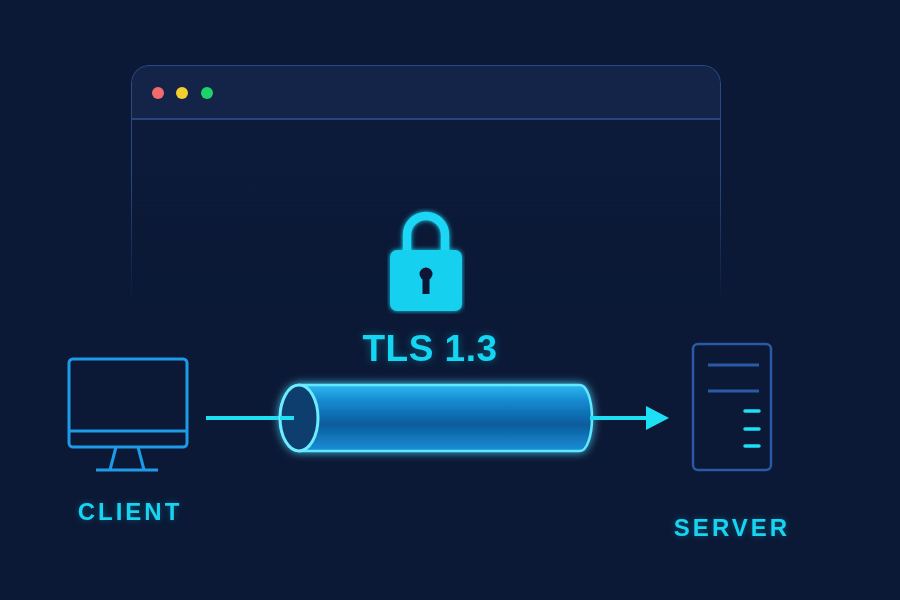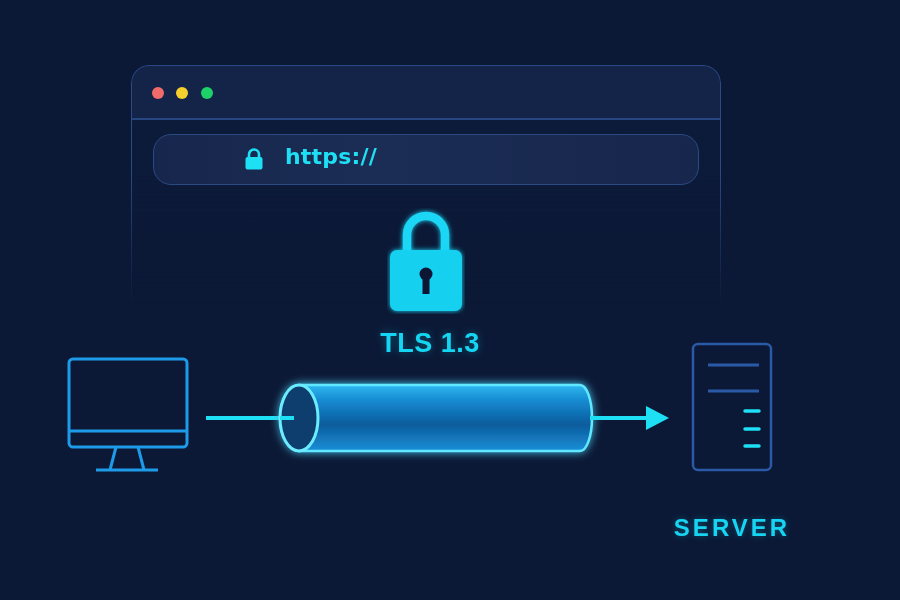--- a/index.html
+++ b/index.html
@@ -38,21 +38,21 @@
   .addr-lock { position: absolute; left: 90px; top: 13px; }
   .addr-text {
     position: absolute; left: 131px; top: 9px;
     font-family: "DejaVu Sans", sans-serif; font-weight: bold; font-size: 22px;
     color: #1ee0f5; letter-spacing: 0.2px;
   }
 
   .big-lock { position: absolute; left: 387px; top: 208px; }
   .tls-label {
     position: absolute; left: 340px; top: 328px; width: 180px; text-align: center;
-    font-family: "Liberation Sans", sans-serif; font-weight: bold; font-size: 27px;
+    font-family: "Liberation Sans", sans-serif; font-weight: bold; font-size: 37px;
     color: #14d6f2; letter-spacing: 0.5px;
     text-shadow: 0 0 8px rgba(20,214,242,0.35);
   }
 
   .client-icon { position: absolute; left: 66px; top: 356px; }
   .server-icon { position: absolute; left: 691px; top: 342px; }
 
   .node-label {
     position: absolute; width: 160px; text-align: center;
     font-family: "Liberation Sans", sans-serif; font-weight: bold; font-size: 24px;
@@ -69,27 +69,20 @@
 
 <div class="canvas">
 
   <div class="browser">
     <div class="dot red" style="background: rgb(242, 107, 107);"></div>
     <div class="dot yellow" style="background: rgb(245, 208, 44);"></div>
     <div class="dot green" style="background: rgb(30, 210, 106);"></div>
     <div class="titlebar-divider"></div>
   </div>
 
-  <div class="addressbar">
-    <svg class="addr-lock" width="20" height="22" viewBox="0 0 20 22">
-      <path d="M5 10 V6.5 a5 5 0 0 1 10 0 V10" fill="none" stroke="#1ee0f5" stroke-width="2.6"></path>
-      <rect x="1.5" y="9" width="17" height="12.5" rx="2" fill="#1ee0f5"></rect>
-    </svg>
-    <span class="addr-text">https://</span>
-  </div>
 
   <svg class="big-lock" width="78" height="106" viewBox="0 0 78 106">
     <defs>
       <filter id="glow" x="-30%" y="-30%" width="160%" height="160%">
         <feGaussianBlur stdDeviation="2.5" result="b"></feGaussianBlur>
         <feMerge>
             <feMergeNode in="b"></feMergeNode>
             <feMergeNode in="SourceGraphic"></feMergeNode>
           </feMerge>
       </filter>
@@ -106,20 +99,21 @@
 
   <svg class="client-icon" width="126" height="118" viewBox="0 0 126 118">
     <g fill="none" stroke="#1e9be8" stroke-width="3" stroke-linejoin="round">
       <rect x="3" y="3" width="118" height="88" rx="4"></rect>
       <line x1="3" y1="75" x2="121" y2="75"></line>
       <line x1="50" y1="91" x2="44" y2="114"></line>
       <line x1="72" y1="91" x2="78" y2="114"></line>
       <line x1="30" y1="114" x2="92" y2="114"></line>
     </g>
   </svg>
+  <div class="node-label client-label">CLIENT</div>
 
   <svg class="tunnel" width="480" height="100" viewBox="0 0 480 100">
     <defs>
       <linearGradient id="tubeGrad" x1="0" y1="0" x2="0" y2="1">
         <stop offset="0" stop-color="#2fb8f0"></stop>
         <stop offset="0.25" stop-color="#1488cf"></stop>
         <stop offset="0.6" stop-color="#0c5c9c"></stop>
         <stop offset="1" stop-color="#1a8fd8"></stop>
       </linearGradient>
       <filter id="tglow" x="-10%" y="-40%" width="120%" height="180%">

